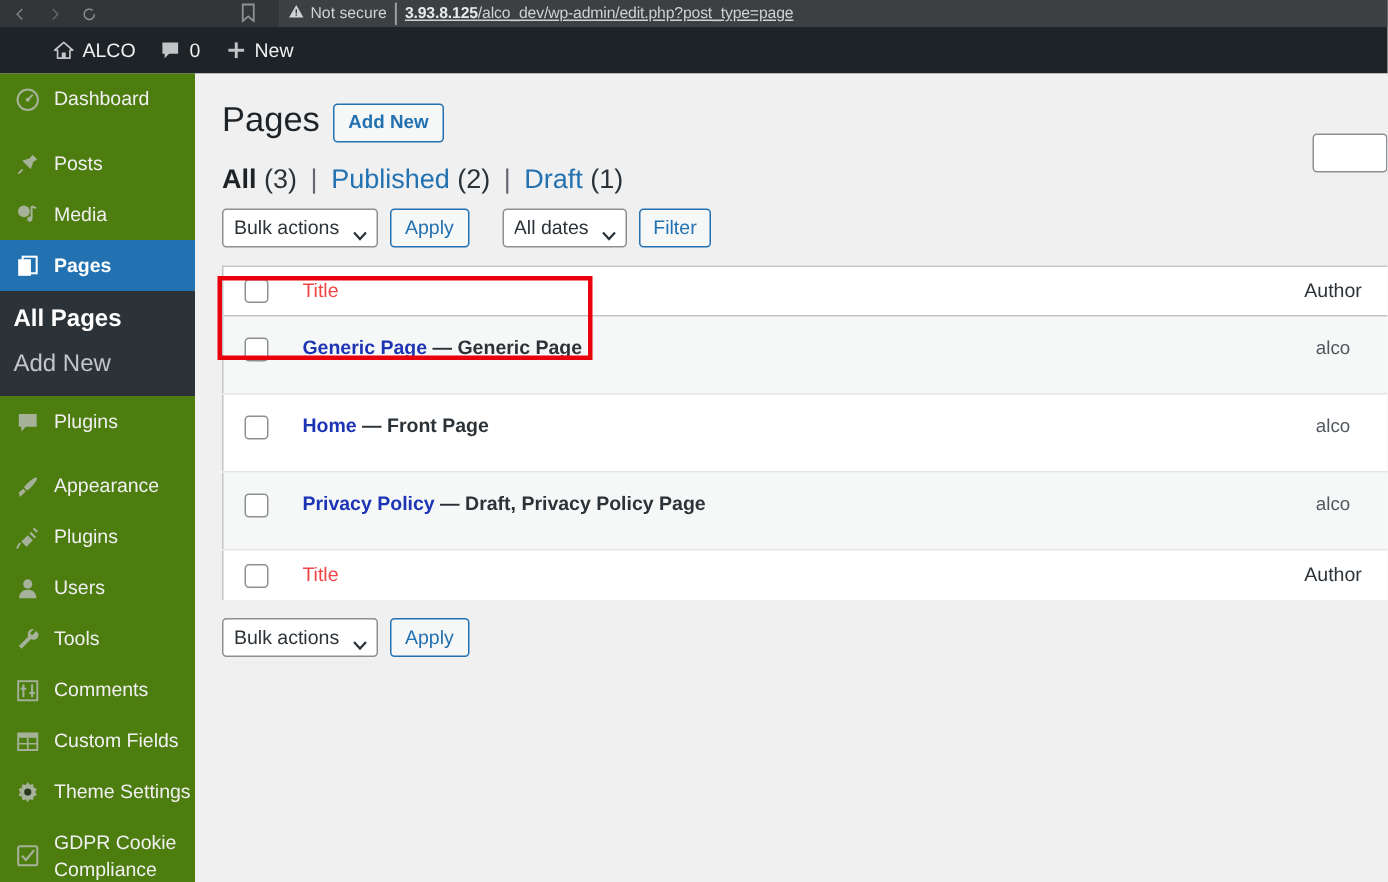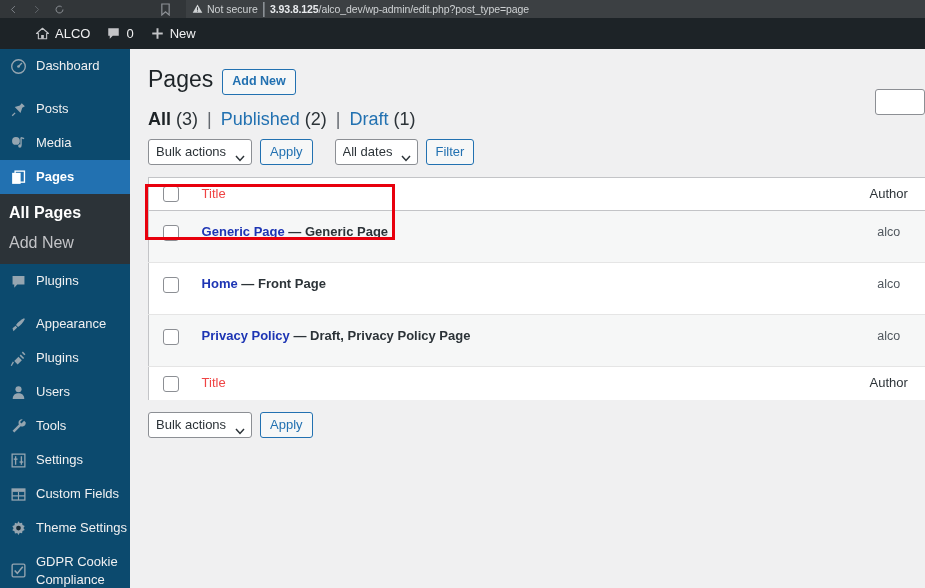--- a/index.html
+++ b/index.html
@@ -27,20 +27,21 @@
     display: flex; align-items: center;
     padding-left: 6px;
     overflow: hidden;
     white-space: nowrap;
   }
   #omnibox .warn-icon { margin-right: 4px; flex: 0 0 auto; }
   .url-text {
     font-size: 10.5px; color: #cfd2d4;
     font-family: "Liberation Sans", sans-serif;
     letter-spacing: -0.1px;
+    text-decoration: underline;
   }
   .url-text .host { color: #e8eaed; font-weight: bold; }
   .url-sep { color: #9aa0a6; margin: 0 4px; }
   .notsecure { color: #cfd2d4; font-size: 10.5px; }
 
   
   #wp-adminbar {
     position: absolute; left: 0; top: 18px;
     width: 925px; height: 31px;
     background: #1d2327;
@@ -52,21 +53,21 @@
     height: 31px; padding: 0 8px;
     color: #f0f0f1; text-decoration: none;
   }
   .ab-item:first-child { margin-left: 27px; }
   .ab-item svg { display: block; }
 
   
   #adminmenu {
     position: absolute; left: 0; top: 49px;
     width: 130px; height: 539px;
-    background: #0c4a6e;
+    background: #4d7c0f;
     color: #f0f0f1;
     font-size: 13px;
   }
   .menu-item {
     position: relative;
     display: flex; align-items: center;
     gap: 9px;
     padding: 8px 0 8px 9px;
     min-height: 29px;
     color: #f0f0f1;
@@ -411,21 +412,21 @@
   <div class="menu-item">
     <span class="mi-icon">
       <svg width="17" height="17" viewBox="0 0 20 20">
           <rect x="2.5" y="2.5" width="15" height="15" fill="none" stroke="#c3c4c7" stroke-width="1.5"></rect>
           <rect x="5.8" y="5" width="1.6" height="10" fill="#c3c4c7"></rect>
           <rect x="12.6" y="5" width="1.6" height="10" fill="#c3c4c7"></rect>
           <rect x="4.4" y="7.6" width="4.4" height="1.6" fill="#c3c4c7"></rect>
           <rect x="11.2" y="11" width="4.4" height="1.6" fill="#c3c4c7"></rect>
         </svg>
     </span>
-    <span>Settings</span>
+    <span>Comments</span>
   </div>
 
   <div class="menu-item">
     <span class="mi-icon">
       <svg width="17" height="17" viewBox="0 0 20 20">
           <rect x="2.5" y="3.5" width="15" height="13" fill="none" stroke="#c3c4c7" stroke-width="1.5"></rect>
           <rect x="2.5" y="3.5" width="15" height="3.4" fill="#c3c4c7"></rect>
           <path d="M10 7 v9.5 M2.5 11.6 h15" stroke="#c3c4c7" stroke-width="1.3"></path>
         </svg>
     </span>

